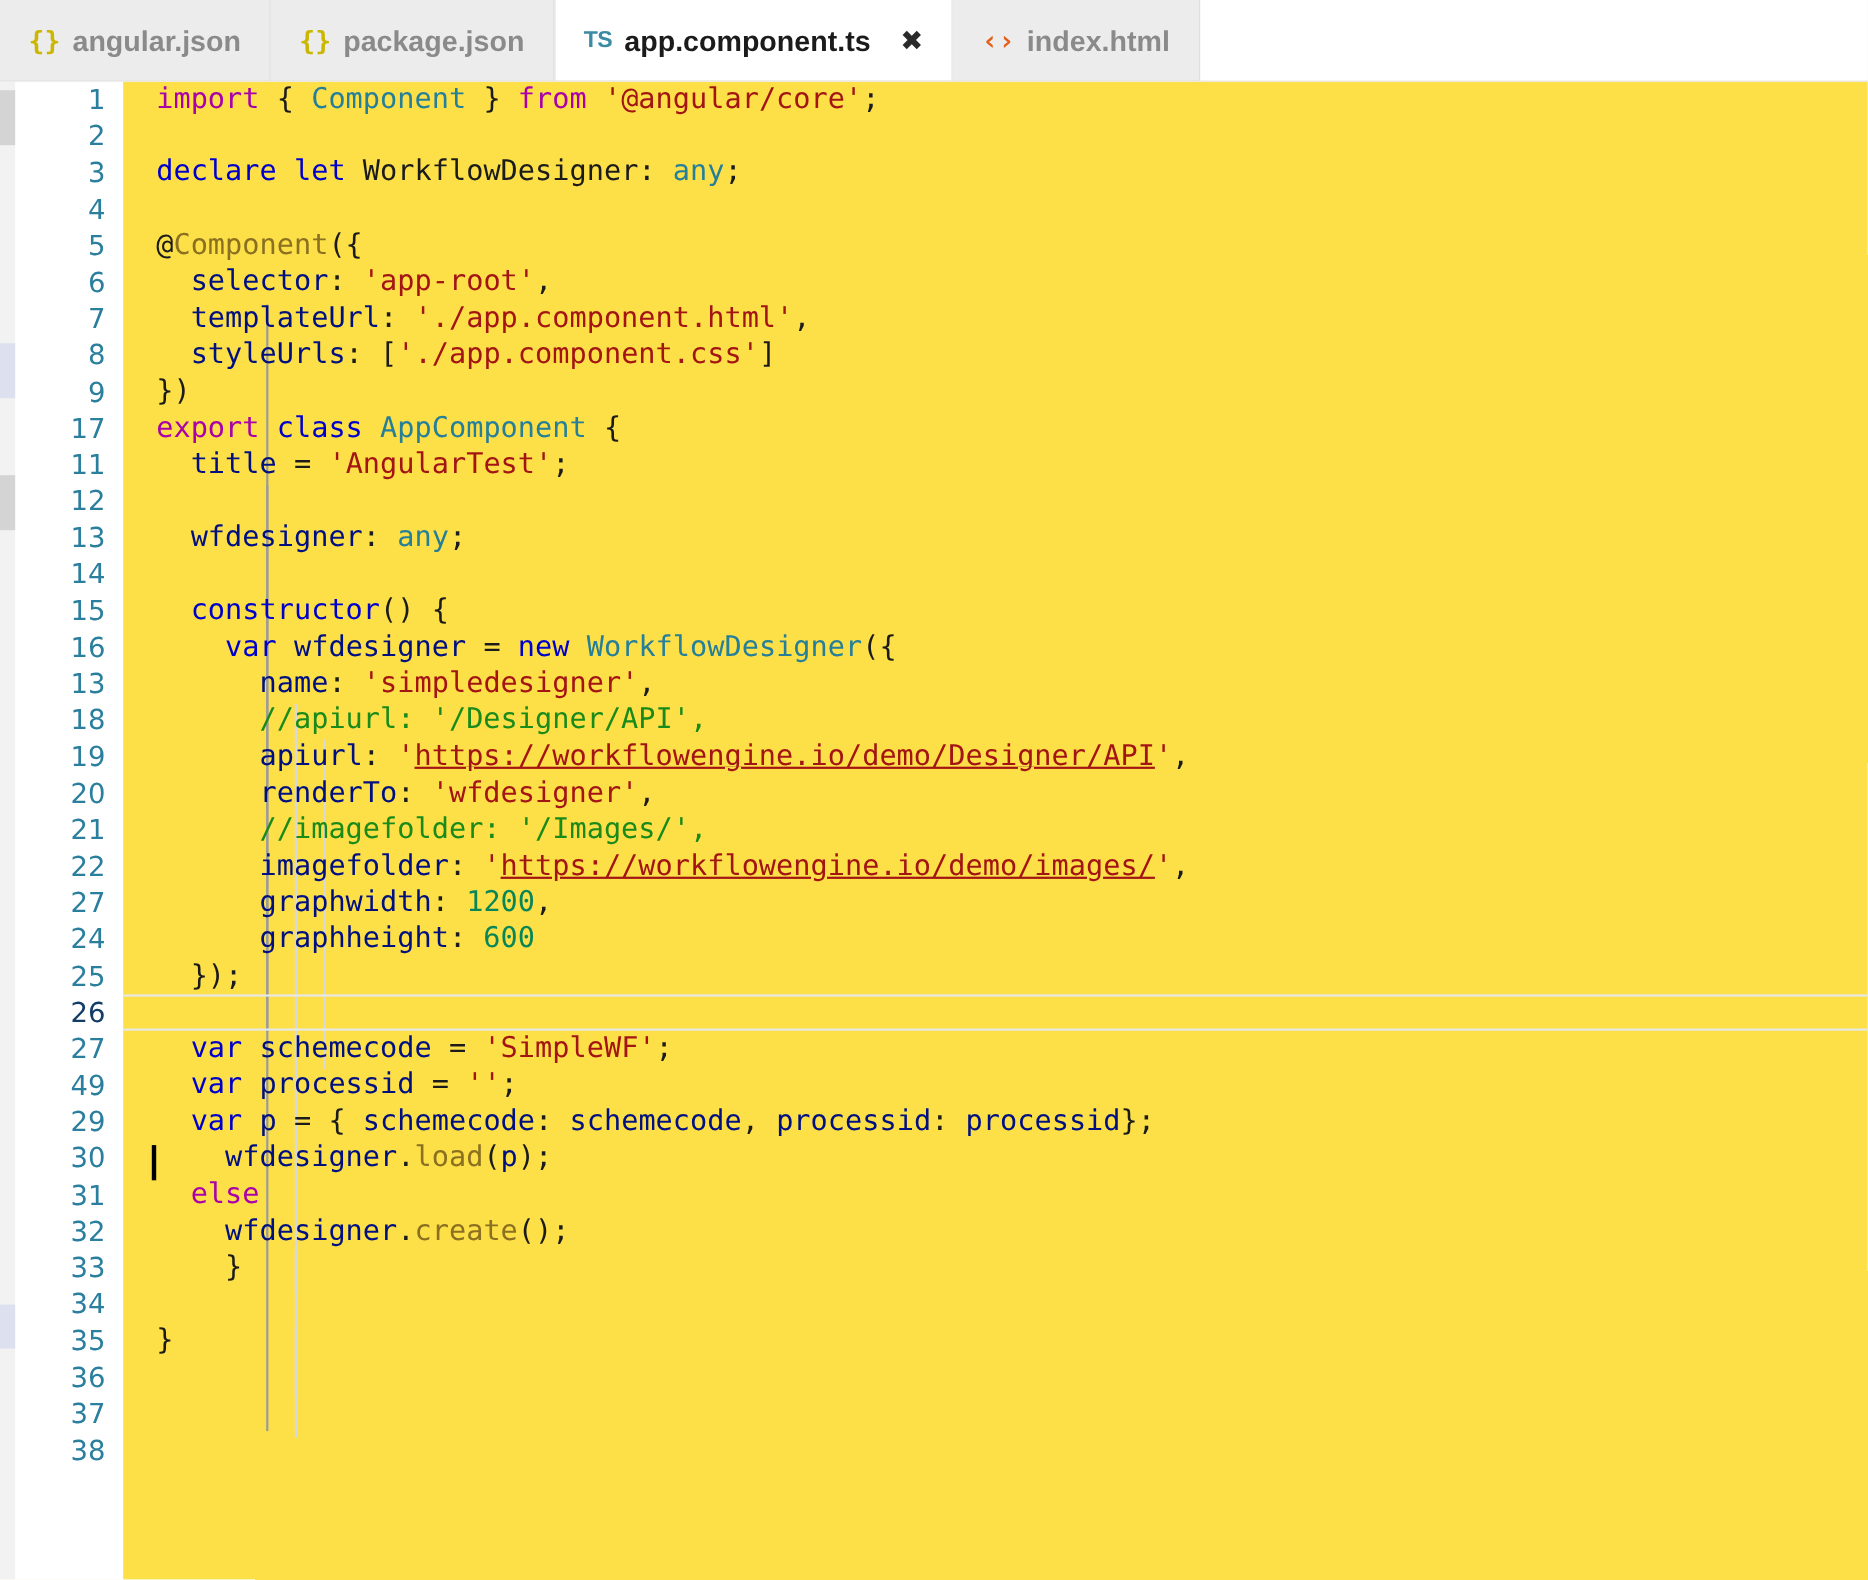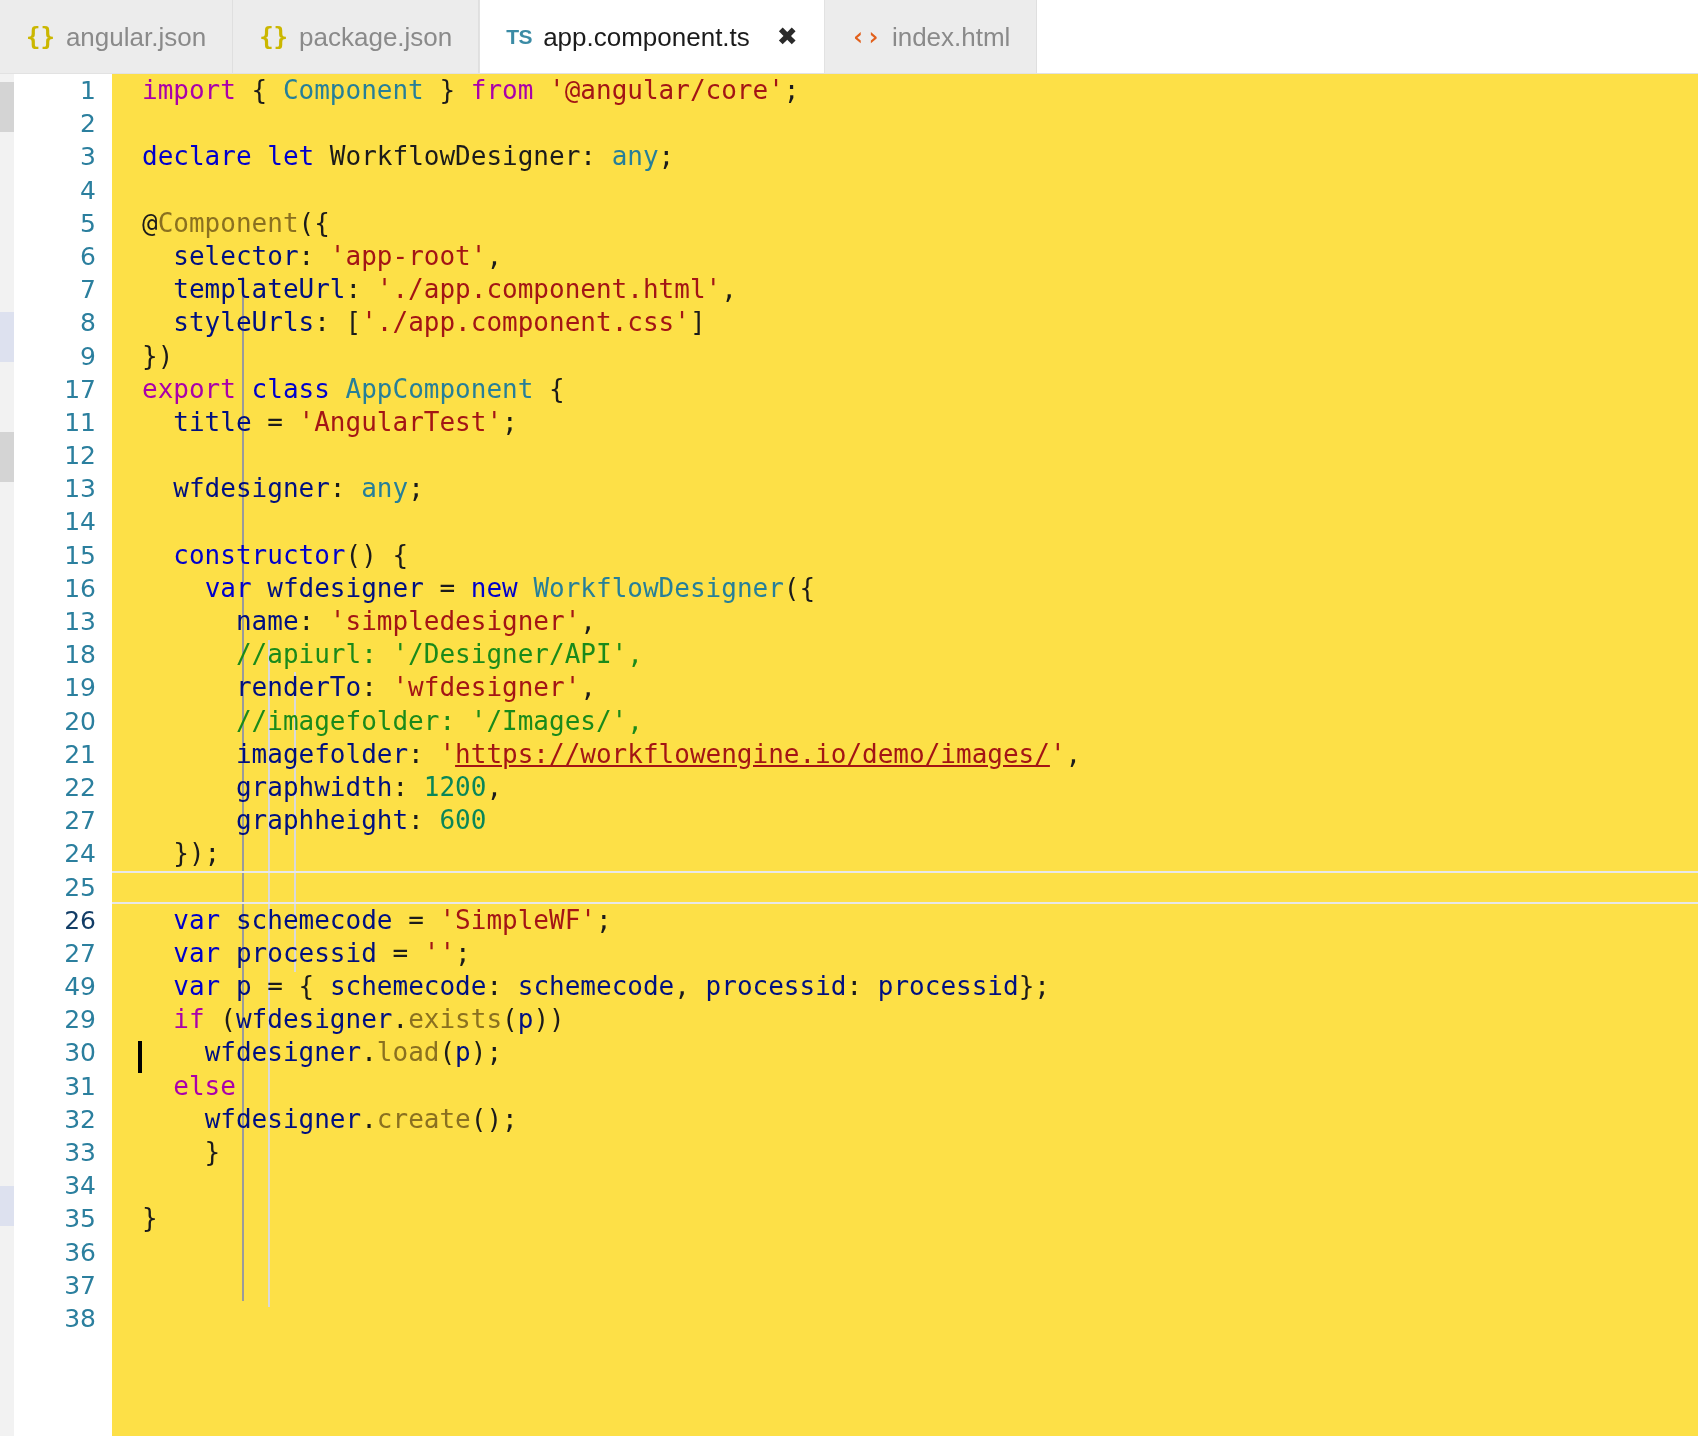--- a/index.html
+++ b/index.html
@@ -55,21 +55,21 @@
   }
   .icon-json { color: #cbb700; }
   .icon-ts {
     color: #3b8ba5;
     font-size: 21px;
     font-family: "Liberation Sans", sans-serif;
     font-weight: 700;
     letter-spacing: -0.5px;
   }
   .icon-html { color: #e2601c; font-size: 25px; }
-  .tab-label { line-height: 1; }
+  .tab-label { line-height: 1; font-weight: bold; }
   .tab-close {
     margin-left: 16px;
     font-size: 25px;
     font-weight: 700;
     color: #2a2a2a;
     font-family: "DejaVu Sans", sans-serif;
     line-height: 1;
     cursor: pointer;
   }
   .tabbar-filler {
@@ -272,31 +272,31 @@
         <div class="code-line"><span class="t-plain">})</span></div>
         <div class="code-line"><span class="t-kw">export</span><span class="t-plain"> </span><span class="t-kw2">class</span><span class="t-plain"> </span><span class="t-type">AppComponent</span><span class="t-plain"> {</span></div>
         <div class="code-line"><span class="t-plain">  </span><span class="t-prop">title</span><span class="t-plain"> = </span><span class="t-str">'AngularTest'</span><span class="t-plain">;</span></div>
         <div class="code-line">&nbsp;</div>
         <div class="code-line"><span class="t-plain">  </span><span class="t-prop">wfdesigner</span><span class="t-plain">: </span><span class="t-type">any</span><span class="t-plain">;</span></div>
         <div class="code-line">&nbsp;</div>
         <div class="code-line"><span class="t-plain">  </span><span class="t-kw2">constructor</span><span class="t-plain">() {</span></div>
         <div class="code-line"><span class="t-plain">    </span><span class="t-kw2">var</span><span class="t-plain"> </span><span class="t-prop">wfdesigner</span><span class="t-plain"> = </span><span class="t-kw2">new</span><span class="t-plain"> </span><span class="t-type">WorkflowDesigner</span><span class="t-plain">({</span></div>
         <div class="code-line"><span class="t-plain">      </span><span class="t-prop">name</span><span class="t-plain">: </span><span class="t-str">'simpledesigner'</span><span class="t-plain">,</span></div>
         <div class="code-line"><span class="t-plain">      </span><span class="t-cmt">//apiurl: '/Designer/API',</span></div>
+        <div class="code-line"><span class="t-plain">      </span><span class="t-prop">apiurl</span><span class="t-plain">: </span><span class="t-str">'</span><span class="t-link">https://workflowengine.io/demo/Designer/API</span><span class="t-str">'</span><span class="t-plain">,</span></div>
         <div class="code-line"><span class="t-plain">      </span><span class="t-prop">renderTo</span><span class="t-plain">: </span><span class="t-str">'wfdesigner'</span><span class="t-plain">,</span></div>
         <div class="code-line"><span class="t-plain">      </span><span class="t-cmt">//imagefolder: '/Images/',</span></div>
         <div class="code-line"><span class="t-plain">      </span><span class="t-prop">imagefolder</span><span class="t-plain">: </span><span class="t-str">'</span><span class="t-link">https://workflowengine.io/demo/images/</span><span class="t-str">'</span><span class="t-plain">,</span></div>
         <div class="code-line"><span class="t-plain">      </span><span class="t-prop">graphwidth</span><span class="t-plain">: </span><span class="t-num">1200</span><span class="t-plain">,</span></div>
         <div class="code-line"><span class="t-plain">      </span><span class="t-prop">graphheight</span><span class="t-plain">: </span><span class="t-num">600</span></div>
         <div class="code-line"><span class="t-plain">  });</span></div>
         <div class="code-line current-line">&nbsp;</div>
         <div class="code-line"><span class="t-plain">  </span><span class="t-kw2">var</span><span class="t-plain"> </span><span class="t-prop">schemecode</span><span class="t-plain"> = </span><span class="t-str">'SimpleWF'</span><span class="t-plain">;</span></div>
         <div class="code-line"><span class="t-plain">  </span><span class="t-kw2">var</span><span class="t-plain"> </span><span class="t-prop">processid</span><span class="t-plain"> = </span><span class="t-str">''</span><span class="t-plain">;</span></div>
         <div class="code-line"><span class="t-plain">  </span><span class="t-kw2">var</span><span class="t-plain"> </span><span class="t-prop">p</span><span class="t-plain"> = { </span><span class="t-prop">schemecode</span><span class="t-plain">: </span><span class="t-prop">schemecode</span><span class="t-plain">, </span><span class="t-prop">processid</span><span class="t-plain">: </span><span class="t-prop">processid</span><span class="t-plain">};</span></div>
-        <div class="code-line"><span class="t-plain">  </span><span class="t-kw">if</span><span class="t-plain"> (</span><span class="t-prop">wfdesigner</span><span class="t-plain">.</span><span class="t-fn">exists</span><span class="t-plain">(</span><span class="t-prop">p</span><span class="t-plain">))</span></div>
         <div class="code-line"><span class="t-plain">    </span><span class="t-prop">wfdesigner</span><span class="t-plain">.</span><span class="t-fn">load</span><span class="t-plain">(</span><span class="t-prop">p</span><span class="t-plain">);</span></div>
         <div class="code-line"><span class="t-plain">  </span><span class="t-kw">else</span></div>
         <div class="code-line"><span class="t-plain">    </span><span class="t-prop">wfdesigner</span><span class="t-plain">.</span><span class="t-fn">create</span><span class="t-plain">();</span></div>
         <div class="code-line"><span class="t-plain">    }</span></div>
         <div class="code-line">&nbsp;</div>
         <div class="code-line"><span class="t-plain">}</span></div>
         <div class="code-line">&nbsp;</div>
         <div class="code-line">&nbsp;</div>
       </div>
     <div class="cursor" id="text-cursor" style="left: 26px; top: 967px; height: 32px;"></div>

